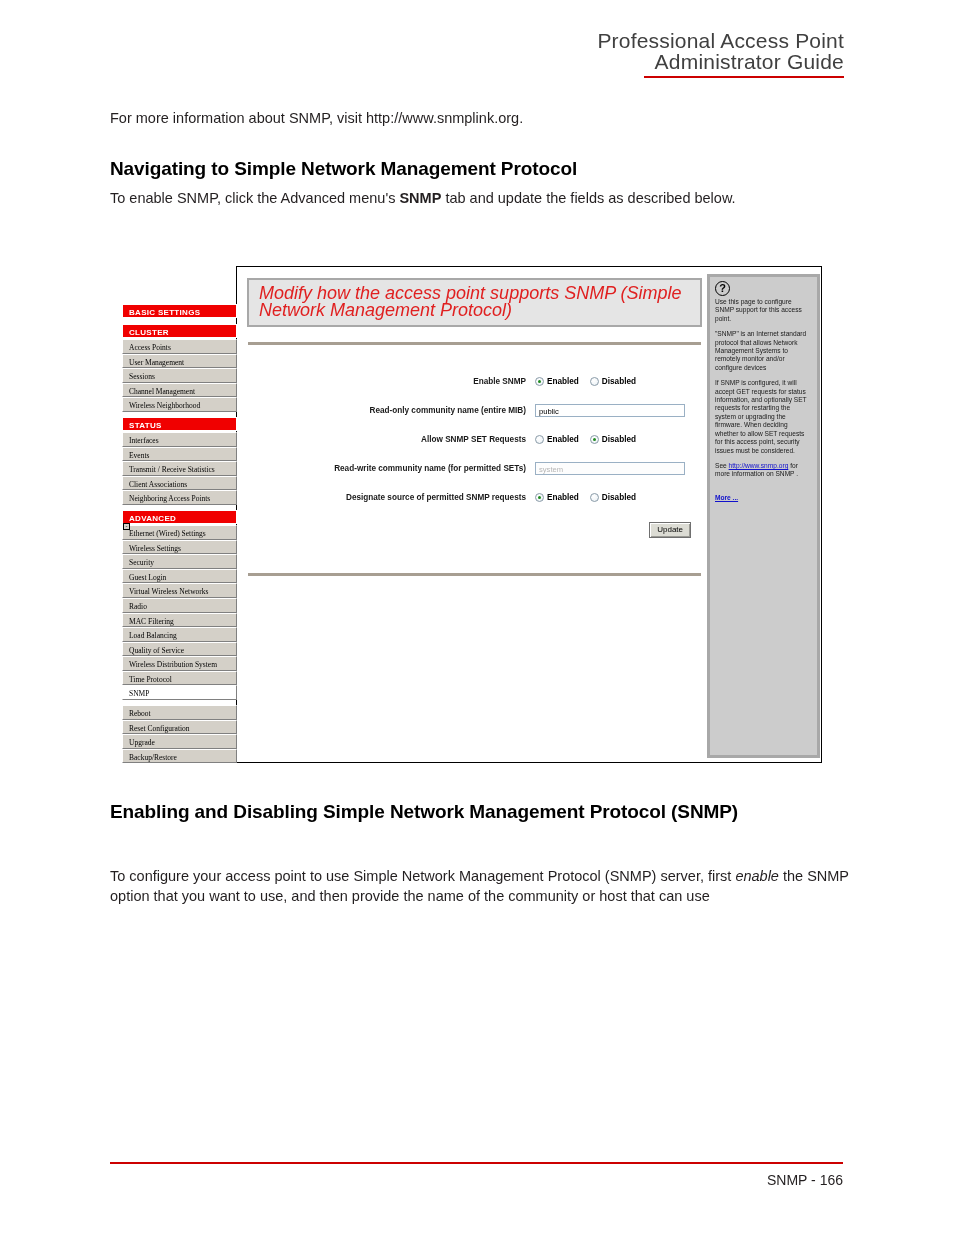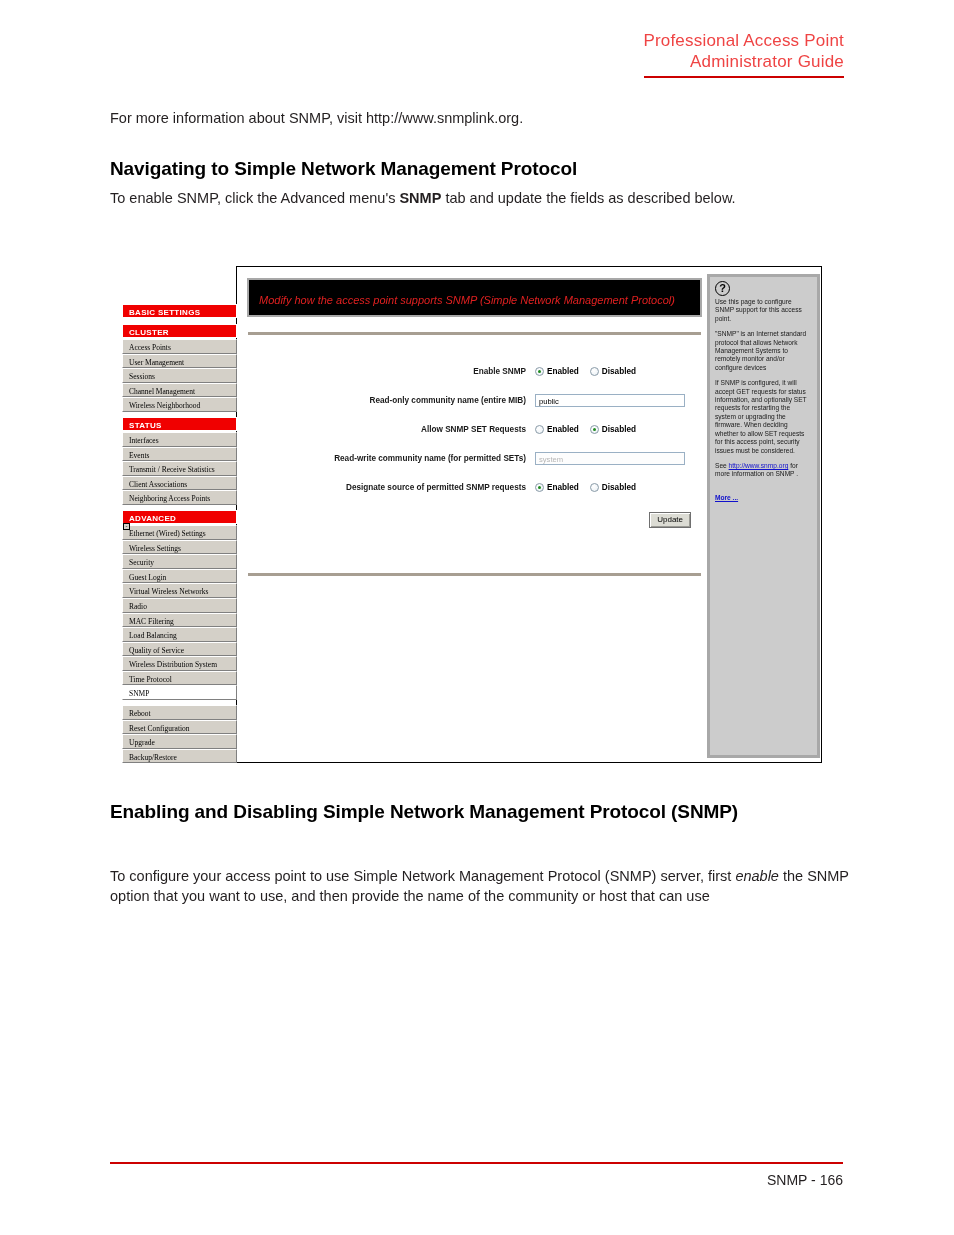--- a/index.html
+++ b/index.html
@@ -18,23 +18,23 @@
 
   
   .page-header {
     position: absolute;
     top: 30px;
     right: 110px;
     width: 400px;
     text-align: right;
   }
   .page-header .hdr-line {
-    font-size: 17px;
+    font-size: 21px;
     line-height: 21px;
-    color: #ef4444;
+    color: #404040;
     letter-spacing: 0.2px;
     text-align: right;
   }
   .page-header .hdr-rule {
     margin-top: 4px;
     margin-left: auto;
     width: 200px;
     height: 1.5px;
     background: #cc0000;
   }
@@ -166,27 +166,27 @@
   .app-main {
     position: absolute;
     left: 121px;
     top: 7px;
     width: 463px;
     height: 306px;
     background: #ffffff;
   }
   .panel-title {
     margin: 5px 4px 0 4px;
-    background: #000000;
+    background: #e5e5e5;
     border: 2px solid #a8a8a8;
     box-sizing: border-box;
-    padding: 12px 8px 6px 10px;
+    padding: 5px 8px 6px 10px;
     color: #e02020;
     font-style: italic;
-    font-size: 11px;
+    font-size: 18px;
     line-height: 17px;
     font-weight: normal;
   }
   .panel-divider {
     margin: 15px 5px 0 5px;
     height: 3px;
     background: #a79e92;
   }
   .form-area {
     padding-top: 22px;

